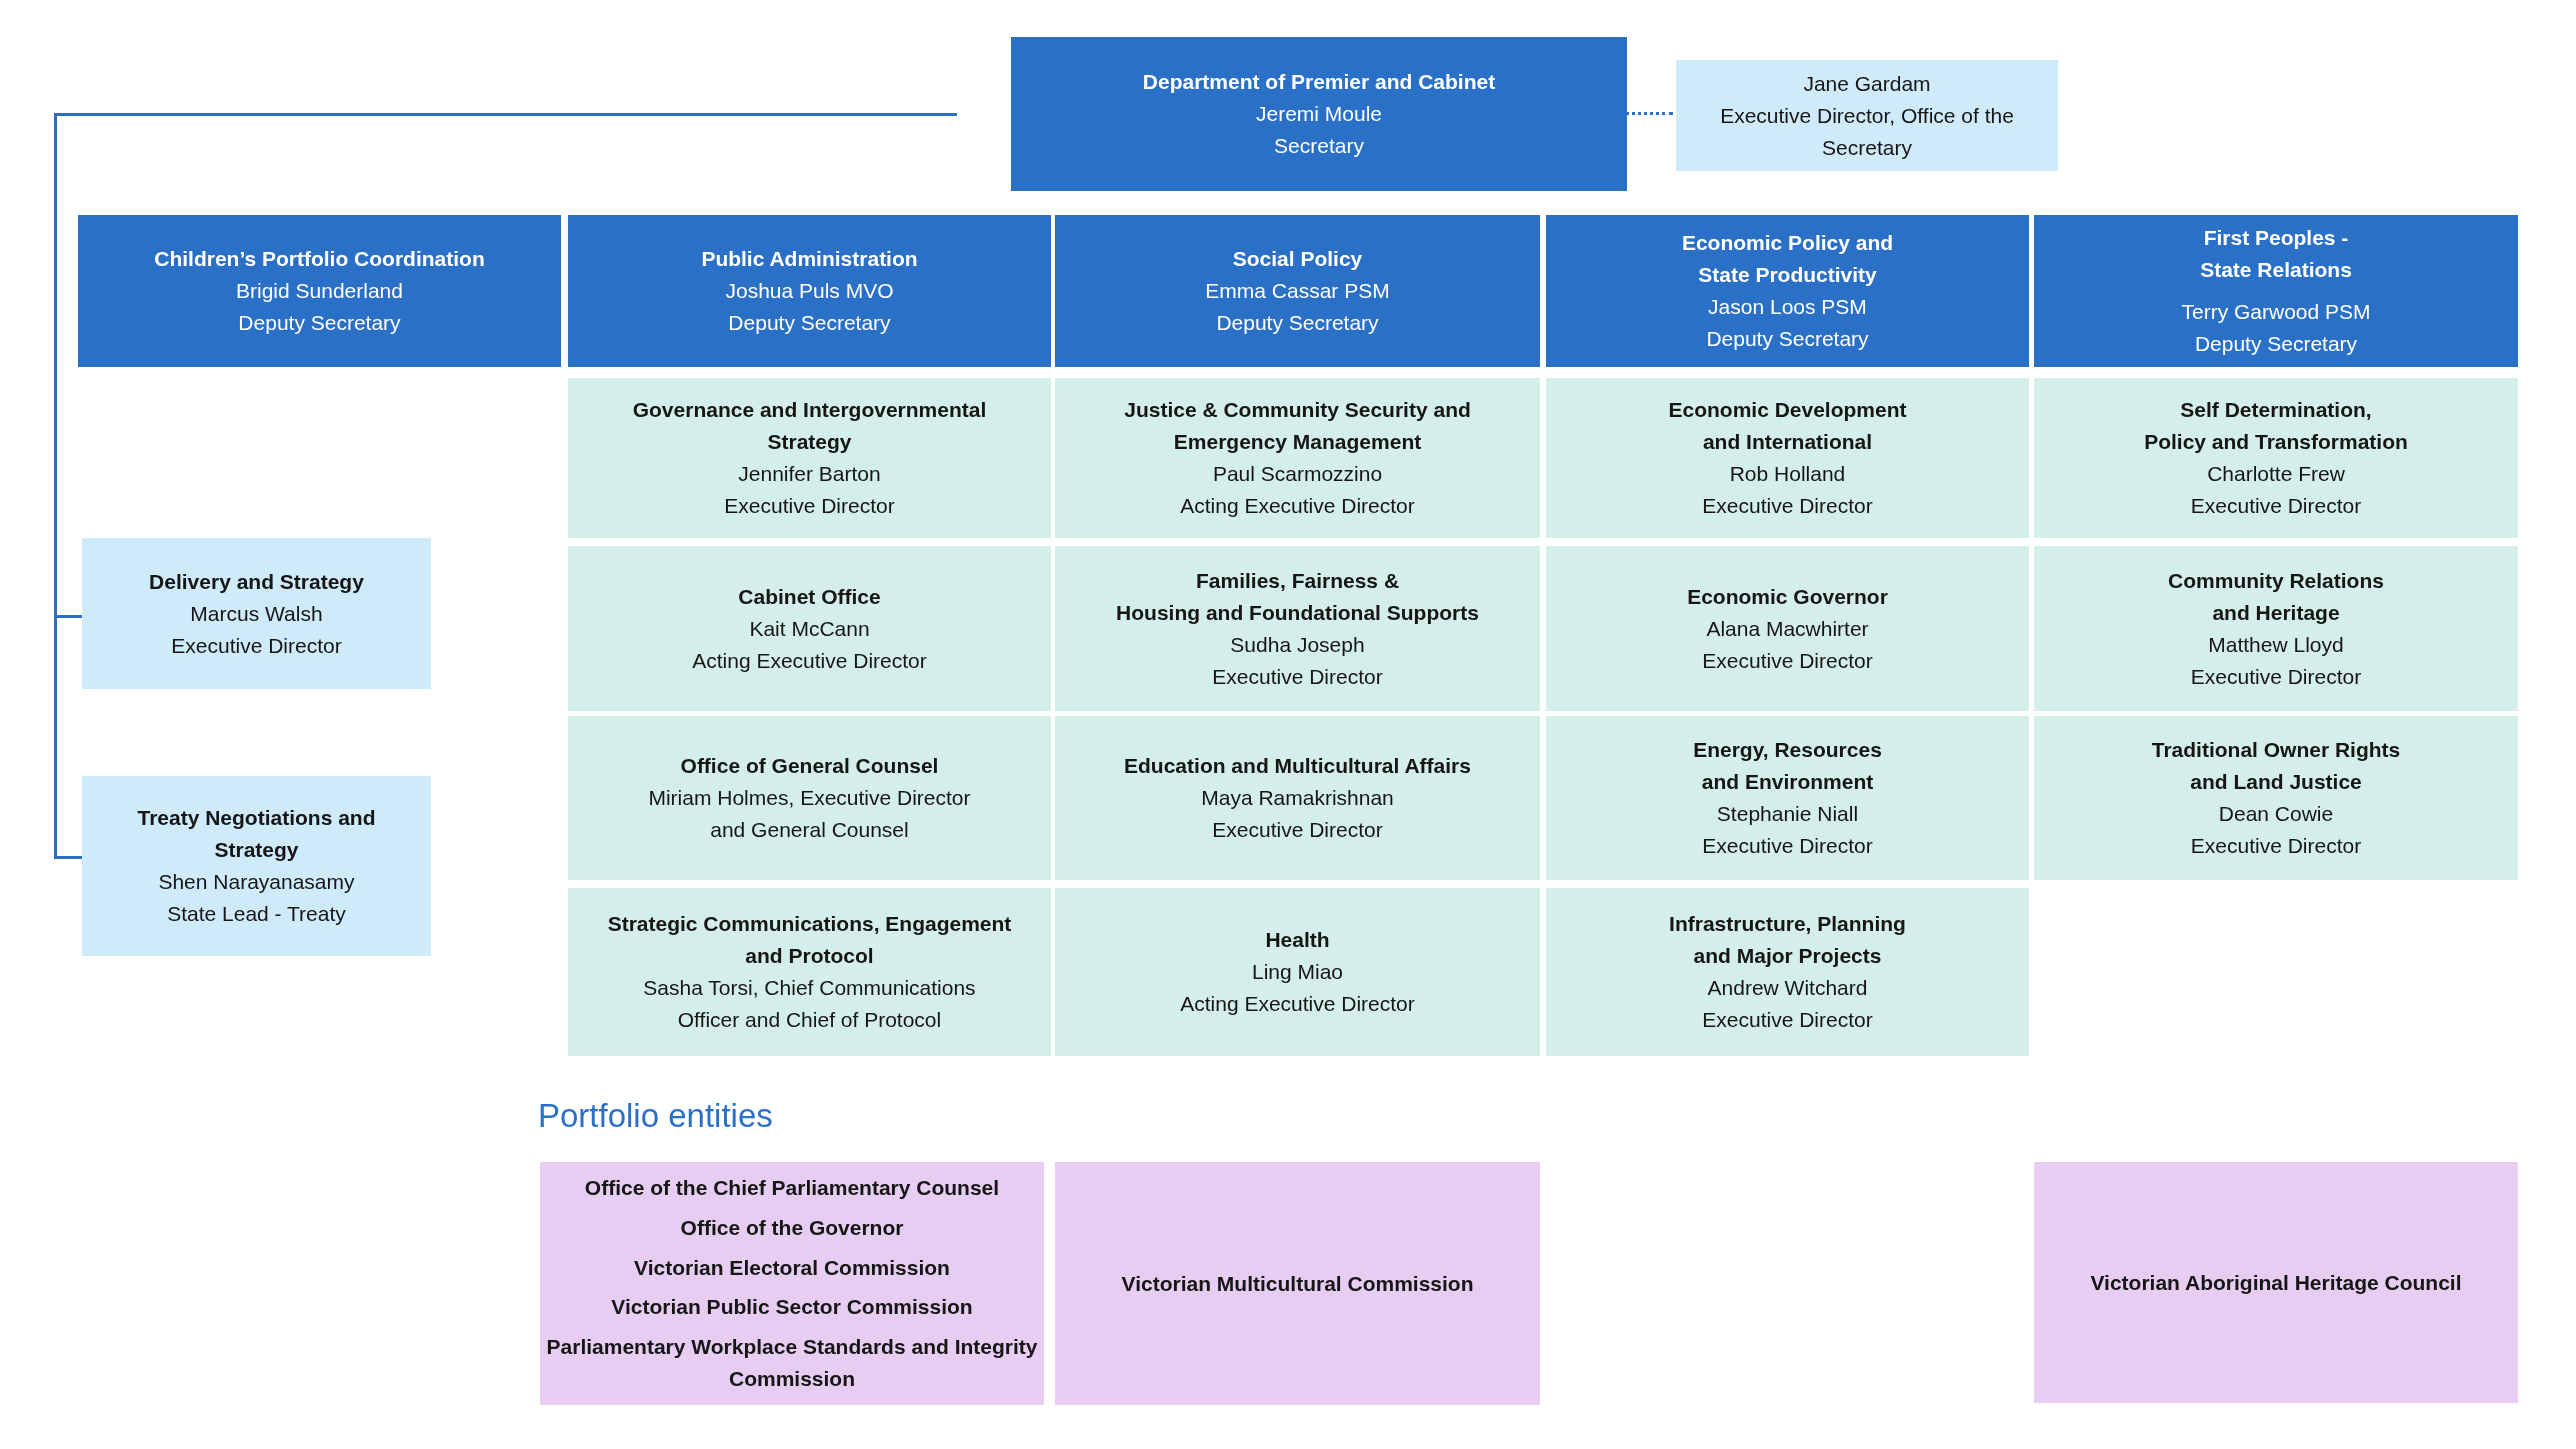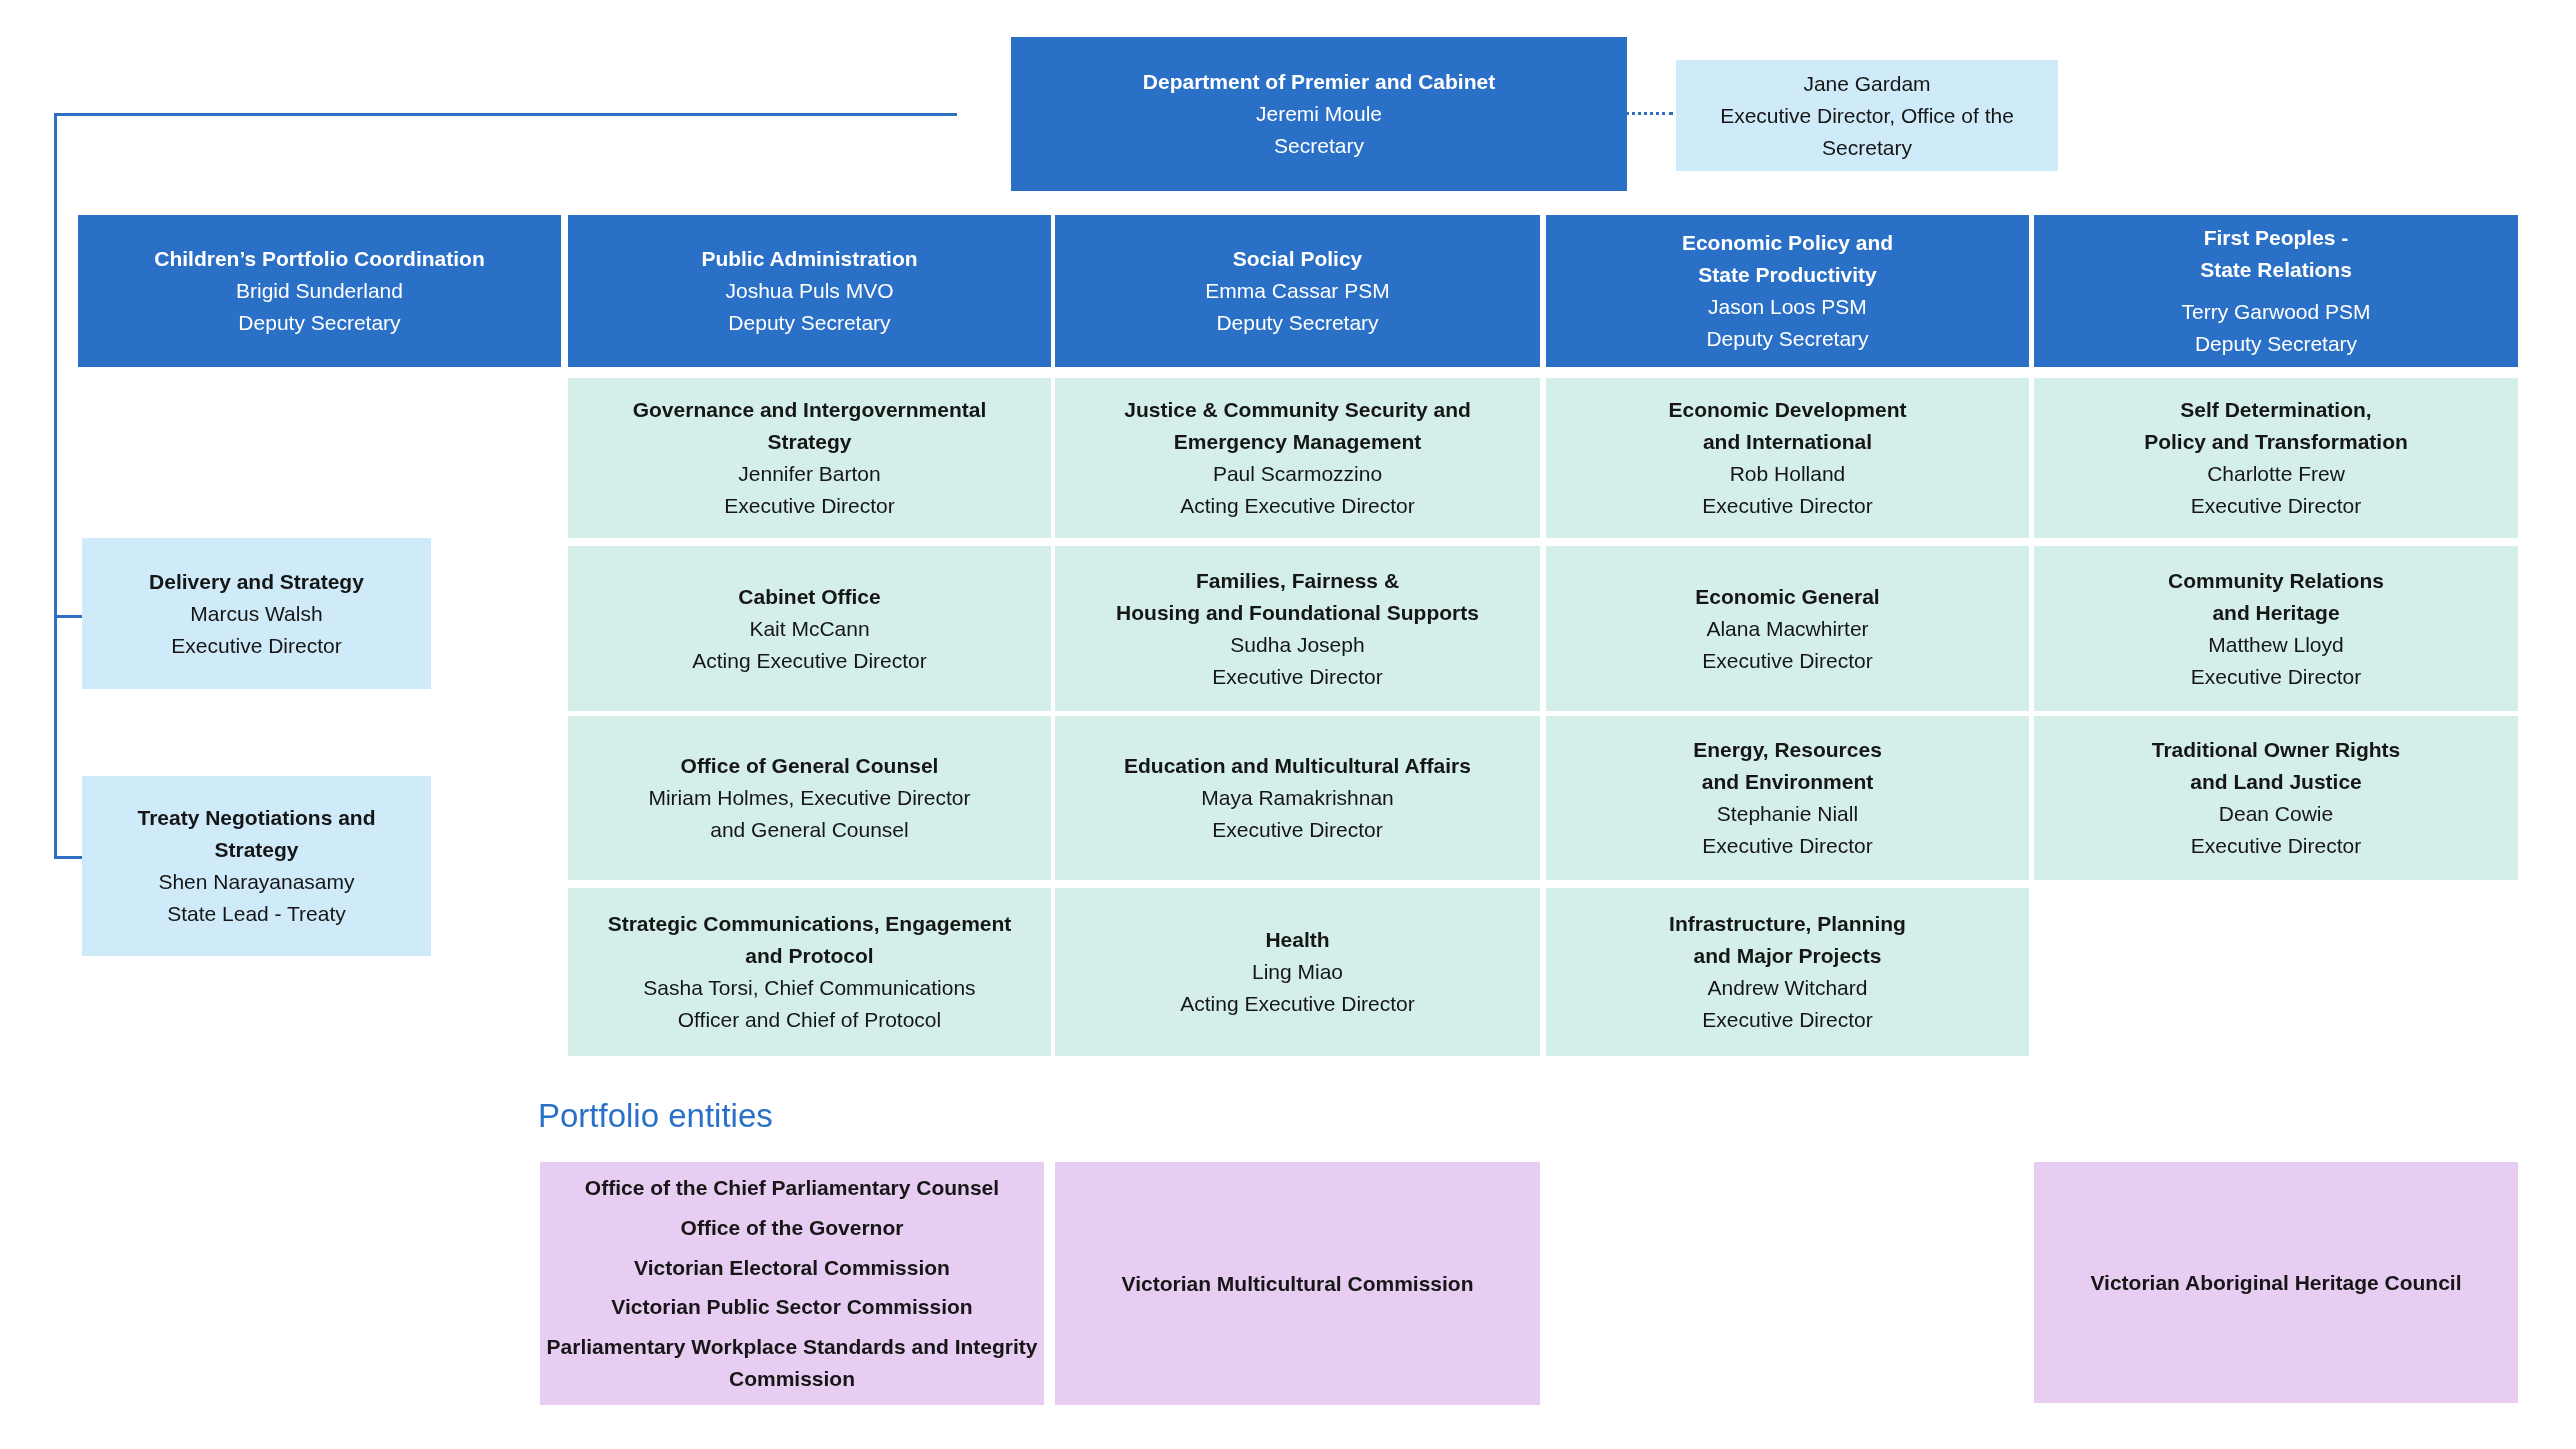--- a/index.html
+++ b/index.html
@@ -109,21 +109,21 @@
   <div class="node teal" style="left:1055px;top:888px;width:485px;height:168px;">
     <div class="t">Health</div>
     <div class="d">Ling Miao<br>Acting Executive Director</div>
   </div>
 
   <div class="node teal" style="left:1546px;top:378px;width:483px;height:160px;">
     <div class="t">Economic Development<br>and International</div>
     <div class="d">Rob Holland<br>Executive Director</div>
   </div>
   <div class="node teal" style="left:1546px;top:546px;width:483px;height:165px;">
-    <div class="t">Economic General</div>
+    <div class="t">Economic Governor</div>
     <div class="d">Alana Macwhirter<br>Executive Director</div>
   </div>
   <div class="node teal" style="left:1546px;top:716px;width:483px;height:164px;">
     <div class="t">Energy, Resources<br>and Environment</div>
     <div class="d">Stephanie Niall<br>Executive Director</div>
   </div>
   <div class="node teal" style="left:1546px;top:888px;width:483px;height:168px;">
     <div class="t">Infrastructure, Planning<br>and Major Projects</div>
     <div class="d">Andrew Witchard<br>Executive Director</div>
   </div>

